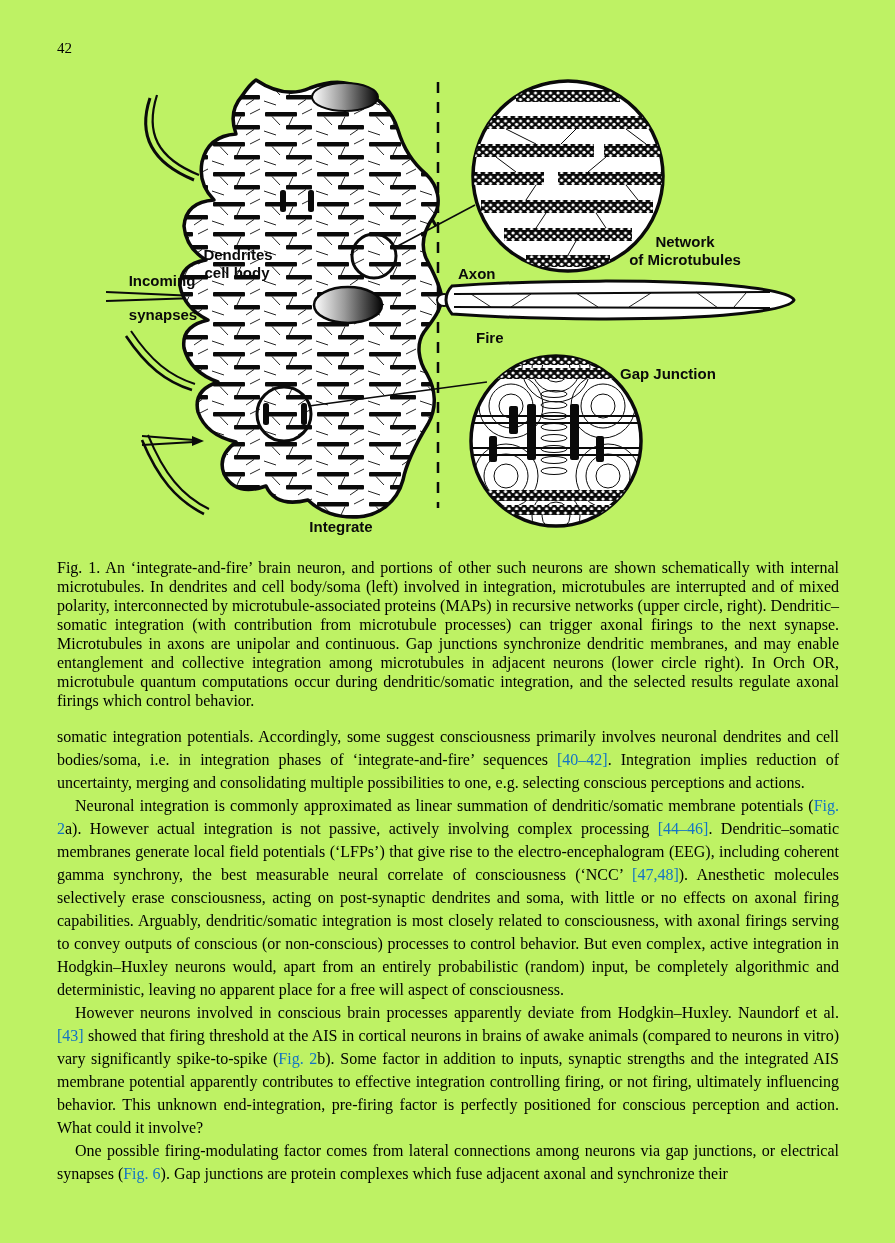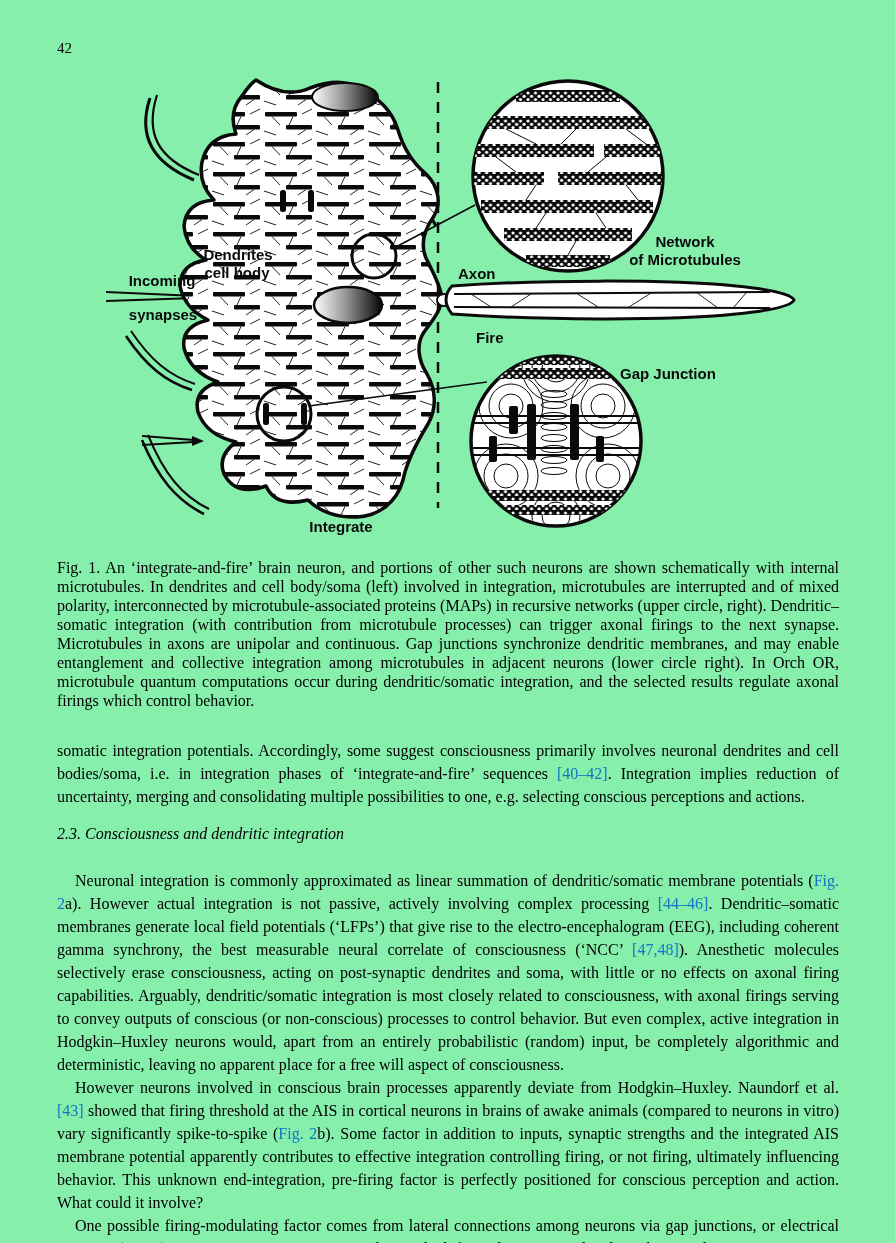--- a/index.html
+++ b/index.html
@@ -1,37 +1,37 @@
 <!DOCTYPE html>
 <html style="--link: #1373c5;"><head>
 <meta charset="utf-8">
 <style>
   html,body { margin:0; padding:0; background:#e8e8e8; }
   .page {
     position:relative; width:895px; height:1243px; margin:0 auto;
-    background:#86efac; overflow:hidden; color:#000;
+    background:#bef264; overflow:hidden; color:#000;
     font-family:"Liberation Serif", serif;
   }
   .pageno { position:absolute; left:57px; top:40px; font-size:15px; }
   .runhead {
     position:absolute; left:0; right:0; top:40px; text-align:center;
     font-size:15px; font-style:italic;
   }
   .fig { position:absolute; left:106px; top:76px; width:692px; height:480px; margin:0; }
   .fig svg { display:block; width:100%; height:100%; }
   .fig text {
     font-family:"Liberation Sans", sans-serif; font-weight:bold;
     font-size:15px; fill:#0a0a0a;
   }
   .textcol { position:absolute; left:57px; top:558px; width:782px; }
   .caption {
     font-size:16px; line-height:19px; text-align:justify; margin:0;
   }
   .body { font-size:16px; line-height:23px; text-align:justify; margin:0; }
-  .para1 { margin-top:29px; }
+  .para1 { margin-top:15px; }
   .ind { text-indent:18px; }
   .sechead {
     font-size:16px; font-style:italic; font-weight:normal;
     margin:16px 0 25px 0; line-height:20px;
   }
   .seg-plain { }
   .seg-italic { }
   .seg-link { color:var(--link,#1373c5); cursor:pointer; }
 </style>
 </head>
@@ -201,19 +201,18 @@
       <text x="235" y="456" text-anchor="middle">Integrate</text>
       <text x="579" y="171" text-anchor="middle">Network</text>
       <text x="579" y="189" text-anchor="middle">of Microtubules</text>
       <text x="514" y="303">Gap Junction</text>
     </svg>
   </figure>
 
   <div class="textcol">
     <p class="caption">Fig. 1. An ‘integrate-and-fire’ brain neuron, and portions of other such neurons are shown schematically with internal microtubules. In dendrites and cell body/soma (left) involved in integration, microtubules are interrupted and of mixed polarity, interconnected by microtubule-associated proteins (MAPs) in recursive networks (upper circle, right). Dendritic–somatic integration (with contribution from microtubule processes) can trigger axonal firings to the next synapse. Microtubules in axons are unipolar and continuous. Gap junctions synchronize dendritic membranes, and may enable entanglement and collective integration among microtubules in adjacent neurons (lower circle right). In Orch OR, microtubule quantum computations occur during dendritic/somatic integration, and the selected results regulate axonal firings which control behavior.</p>
     <p class="body para1"><span class="seg-plain">somatic integration potentials. Accordingly, some suggest consciousness primarily involves neuronal dendrites and cell bodies/soma, i.e. in integration phases of ‘integrate-and-fire’ sequences </span><span class="seg-link">[40–42]</span><span class="seg-plain">. Integration implies reduction of uncertainty, merging and consolidating multiple possibilities to one, e.g. selecting conscious perceptions and actions.</span></p>
-    <h2 class="sechead">2.3.  Consciousness and dendritic integration</h2>
     <p class="body ind"><span class="seg-plain">Neuronal integration is commonly approximated as linear summation of dendritic/somatic membrane potentials (</span><span class="seg-link">Fig. 2</span><span class="seg-plain">a). However actual integration is not passive, actively involving complex processing </span><span class="seg-link">[44–46]</span><span class="seg-plain">. Dendritic–somatic membranes generate local field potentials (‘LFPs’) that give rise to the electro-encephalogram (EEG), including coherent gamma synchrony, the best measurable neural correlate of consciousness (‘NCC’ </span><span class="seg-link">[47,48]</span><span class="seg-plain">). Anesthetic molecules selectively erase consciousness, acting on post-synaptic dendrites and soma, with little or no effects on axonal firing capabilities. Arguably, dendritic/somatic integration is most closely related to consciousness, with axonal firings serving to convey outputs of conscious (or non-conscious) processes to control behavior. But even complex, active integration in Hodgkin–Huxley neurons would, apart from an entirely probabilistic (random) input, be completely algorithmic and deterministic, leaving no apparent place for a free will aspect of consciousness.</span></p>
     <p class="body ind"><span class="seg-plain">However neurons involved in conscious brain processes apparently deviate from Hodgkin–Huxley. Naundorf et al. </span><span class="seg-link">[43]</span><span class="seg-plain"> showed that firing threshold at the AIS in cortical neurons in brains of awake animals (compared to neurons </span><span class="seg-italic">in vitro</span><span class="seg-plain">) vary significantly spike-to-spike (</span><span class="seg-link">Fig. 2</span><span class="seg-plain">b). Some factor in addition to inputs, synaptic strengths and the integrated AIS membrane potential apparently contributes to effective integration controlling firing, or not firing, ultimately influencing behavior. This unknown end-integration, pre-firing factor is perfectly positioned for conscious perception and action. What could it involve?</span></p>
     <p class="body ind"><span class="seg-plain">One possible firing-modulating factor comes from lateral connections among neurons via gap junctions, or electrical synapses (</span><span class="seg-link">Fig. 6</span><span class="seg-plain">). Gap junctions are protein complexes which fuse adjacent axonal and synchronize their</span></p>
   </div>
 
 </div>
 
 </body></html>

